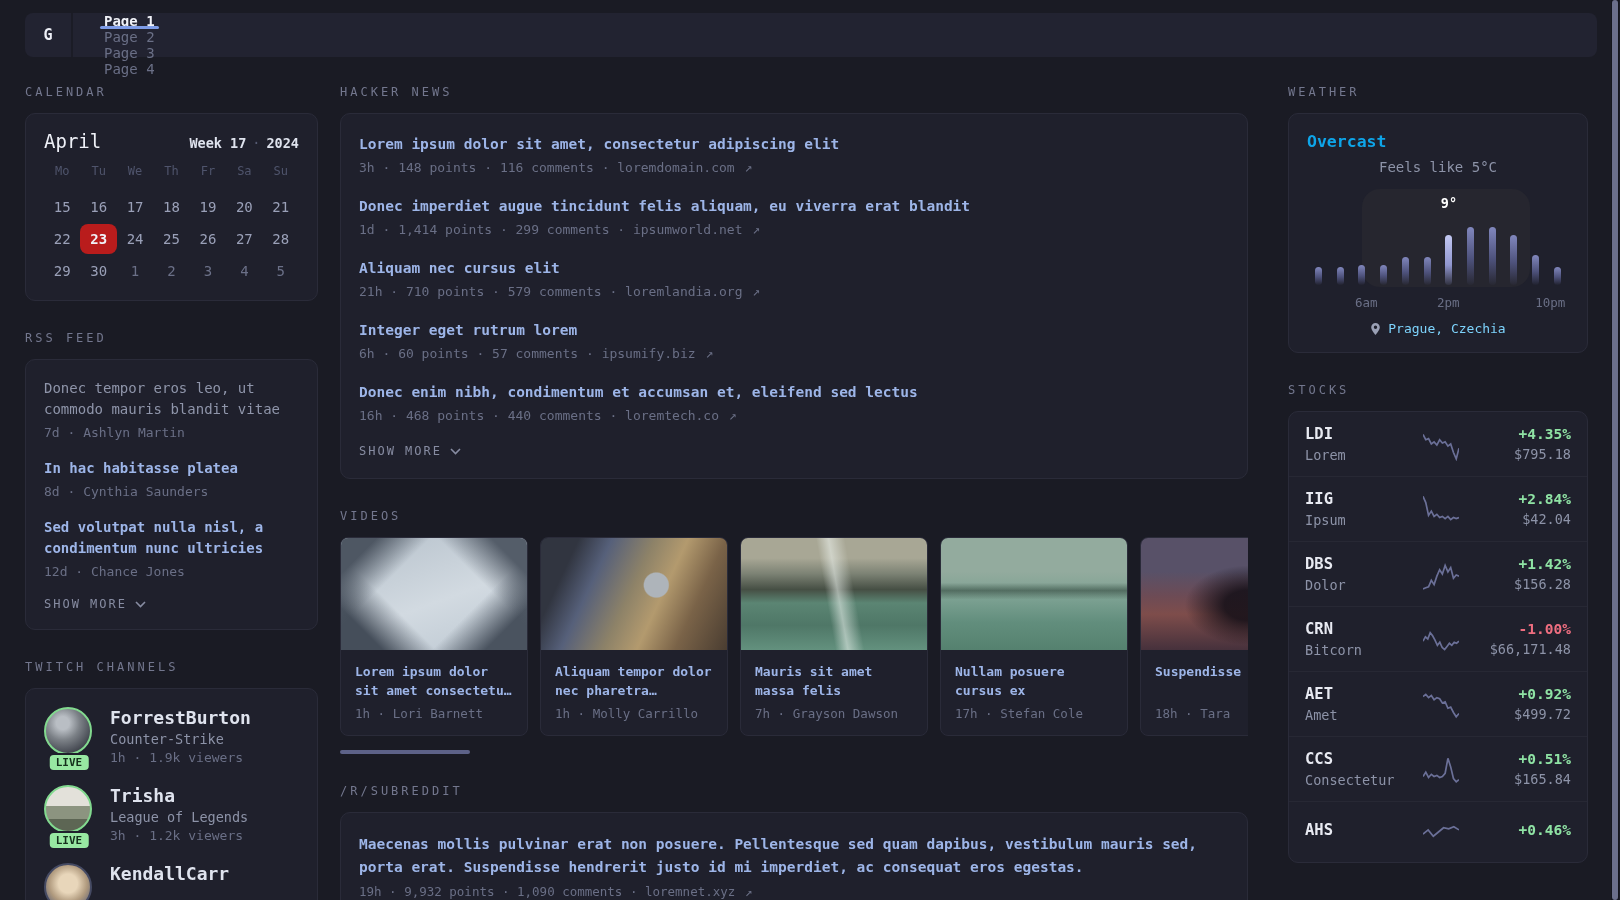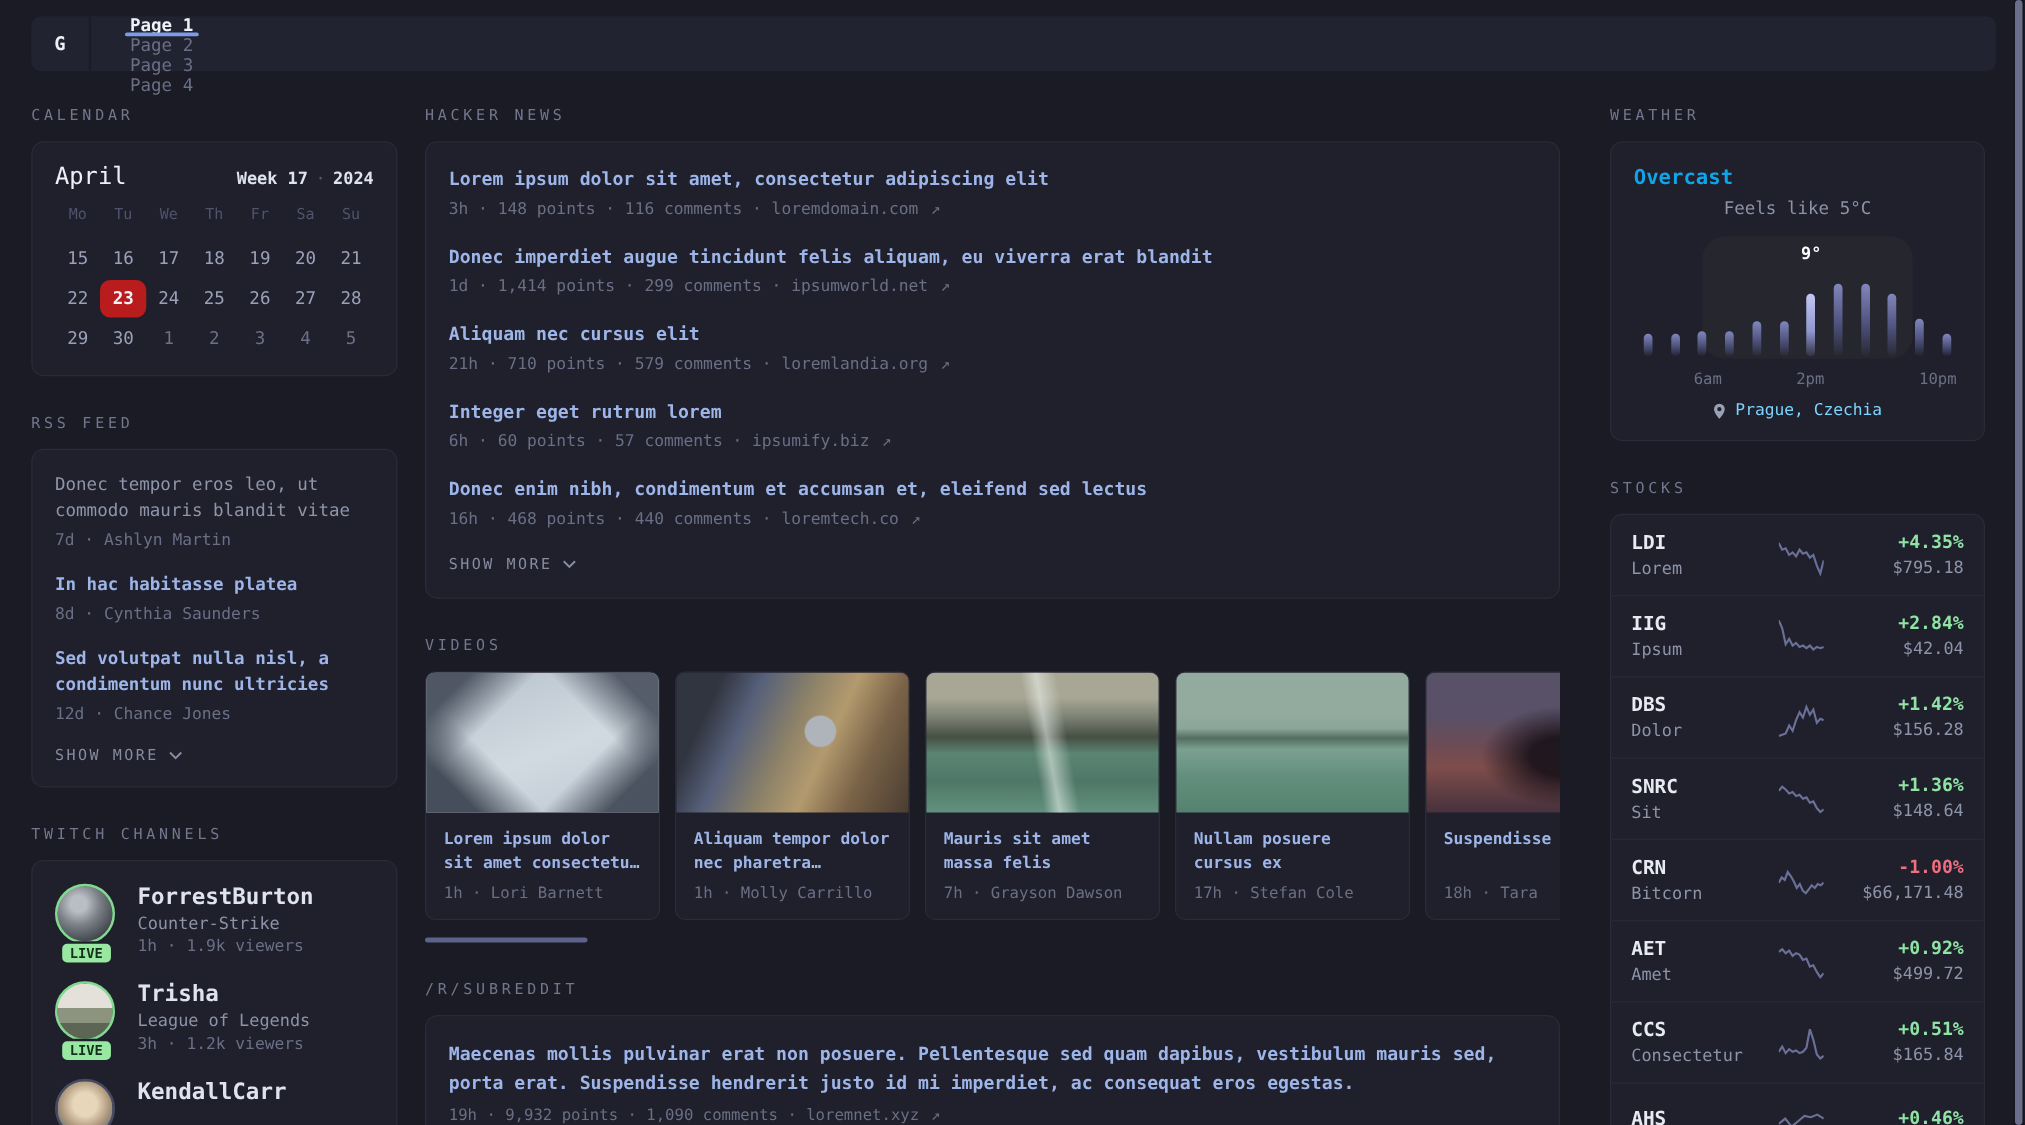--- a/index.html
+++ b/index.html
@@ -440,33 +440,20 @@
             <svg class="spark" viewBox="0 0 100 32" preserveAspectRatio="none">
               <polyline points="0.0,30 7.7,29 15.4,28 23.1,22 30.8,26 38.5,18 46.2,12 53.8,16 61.5,8 69.2,14 76.9,10 84.6,20 92.3,17 100.0,18"></polyline>
             </svg>
             <div class="stock-val up">
               <div class="chg">+1.42%</div>
               <div class="prc">$156.28</div>
             </div>
           </div>
           <div class="stock-row">
             <div class="stock-id">
-              <div class="sym">SNRC</div>
-              <div class="nm">Sit</div>
-            </div>
-            <svg class="spark" viewBox="0 0 100 32" preserveAspectRatio="none">
-              <polyline points="0.0,10 7.7,7 15.4,9 23.1,12 30.8,11 38.5,14 46.2,13 53.8,16 61.5,15 69.2,19 76.9,18 84.6,23 92.3,26 100.0,24"></polyline>
-            </svg>
-            <div class="stock-val up">
-              <div class="chg">+1.36%</div>
-              <div class="prc">$148.64</div>
-            </div>
-          </div>
-          <div class="stock-row">
-            <div class="stock-id">
               <div class="sym">CRN</div>
               <div class="nm">Bitcorn</div>
             </div>
             <svg class="spark" viewBox="0 0 100 32" preserveAspectRatio="none">
               <polyline points="0.0,18 6.7,14 13.3,16 20.0,10 26.7,13 33.3,17 40.0,22 46.7,19 53.3,24 60.0,26 66.7,23 73.3,20 80.0,22 86.7,19 93.3,20 100.0,18"></polyline>
             </svg>
             <div class="stock-val down">
               <div class="chg">-1.00%</div>
               <div class="prc">$66,171.48</div>
             </div>

